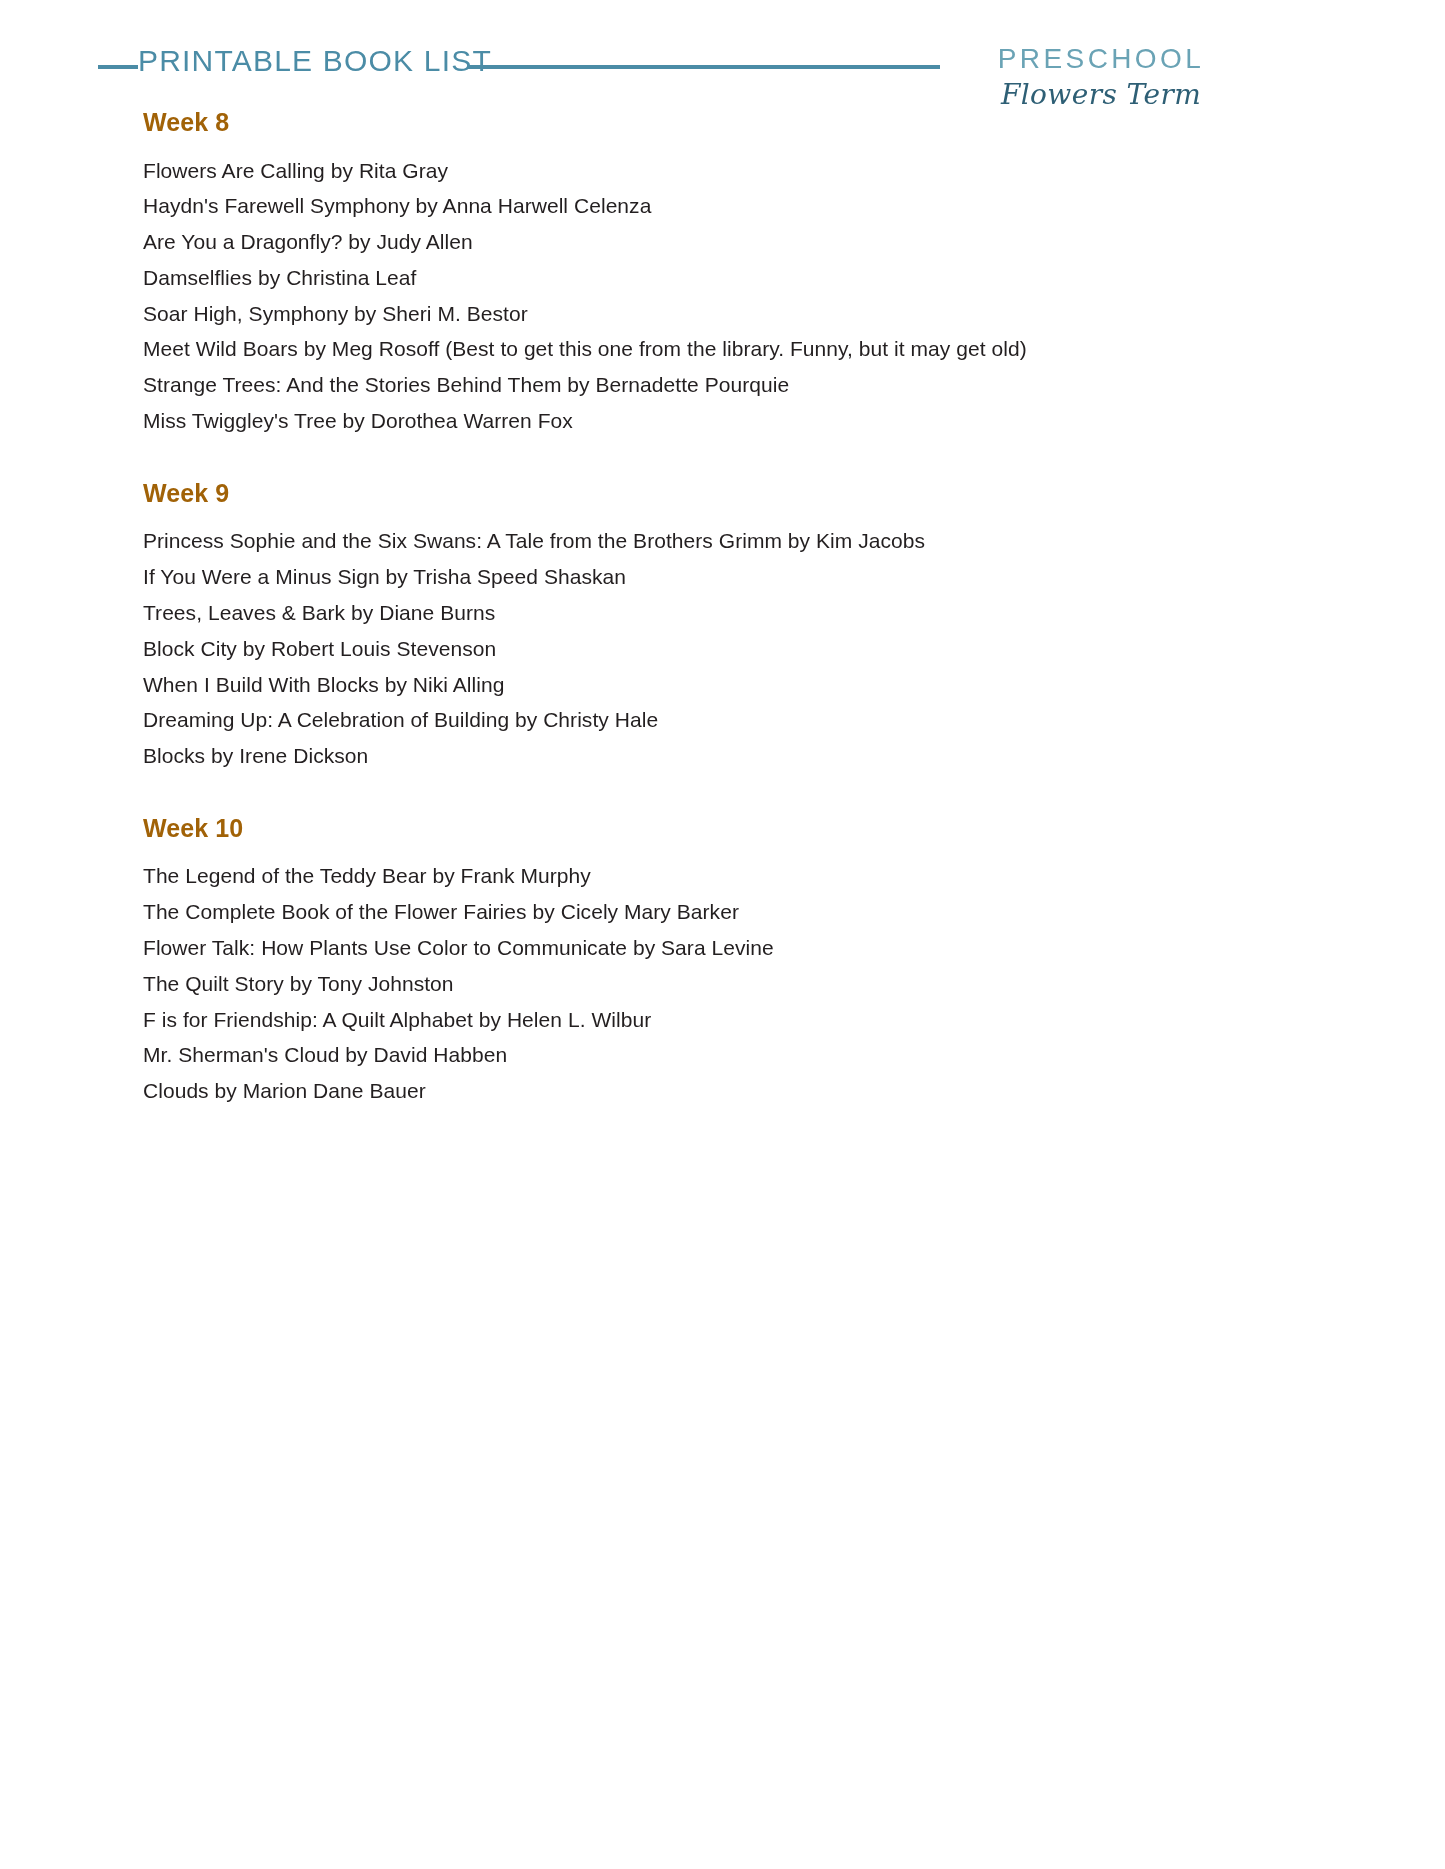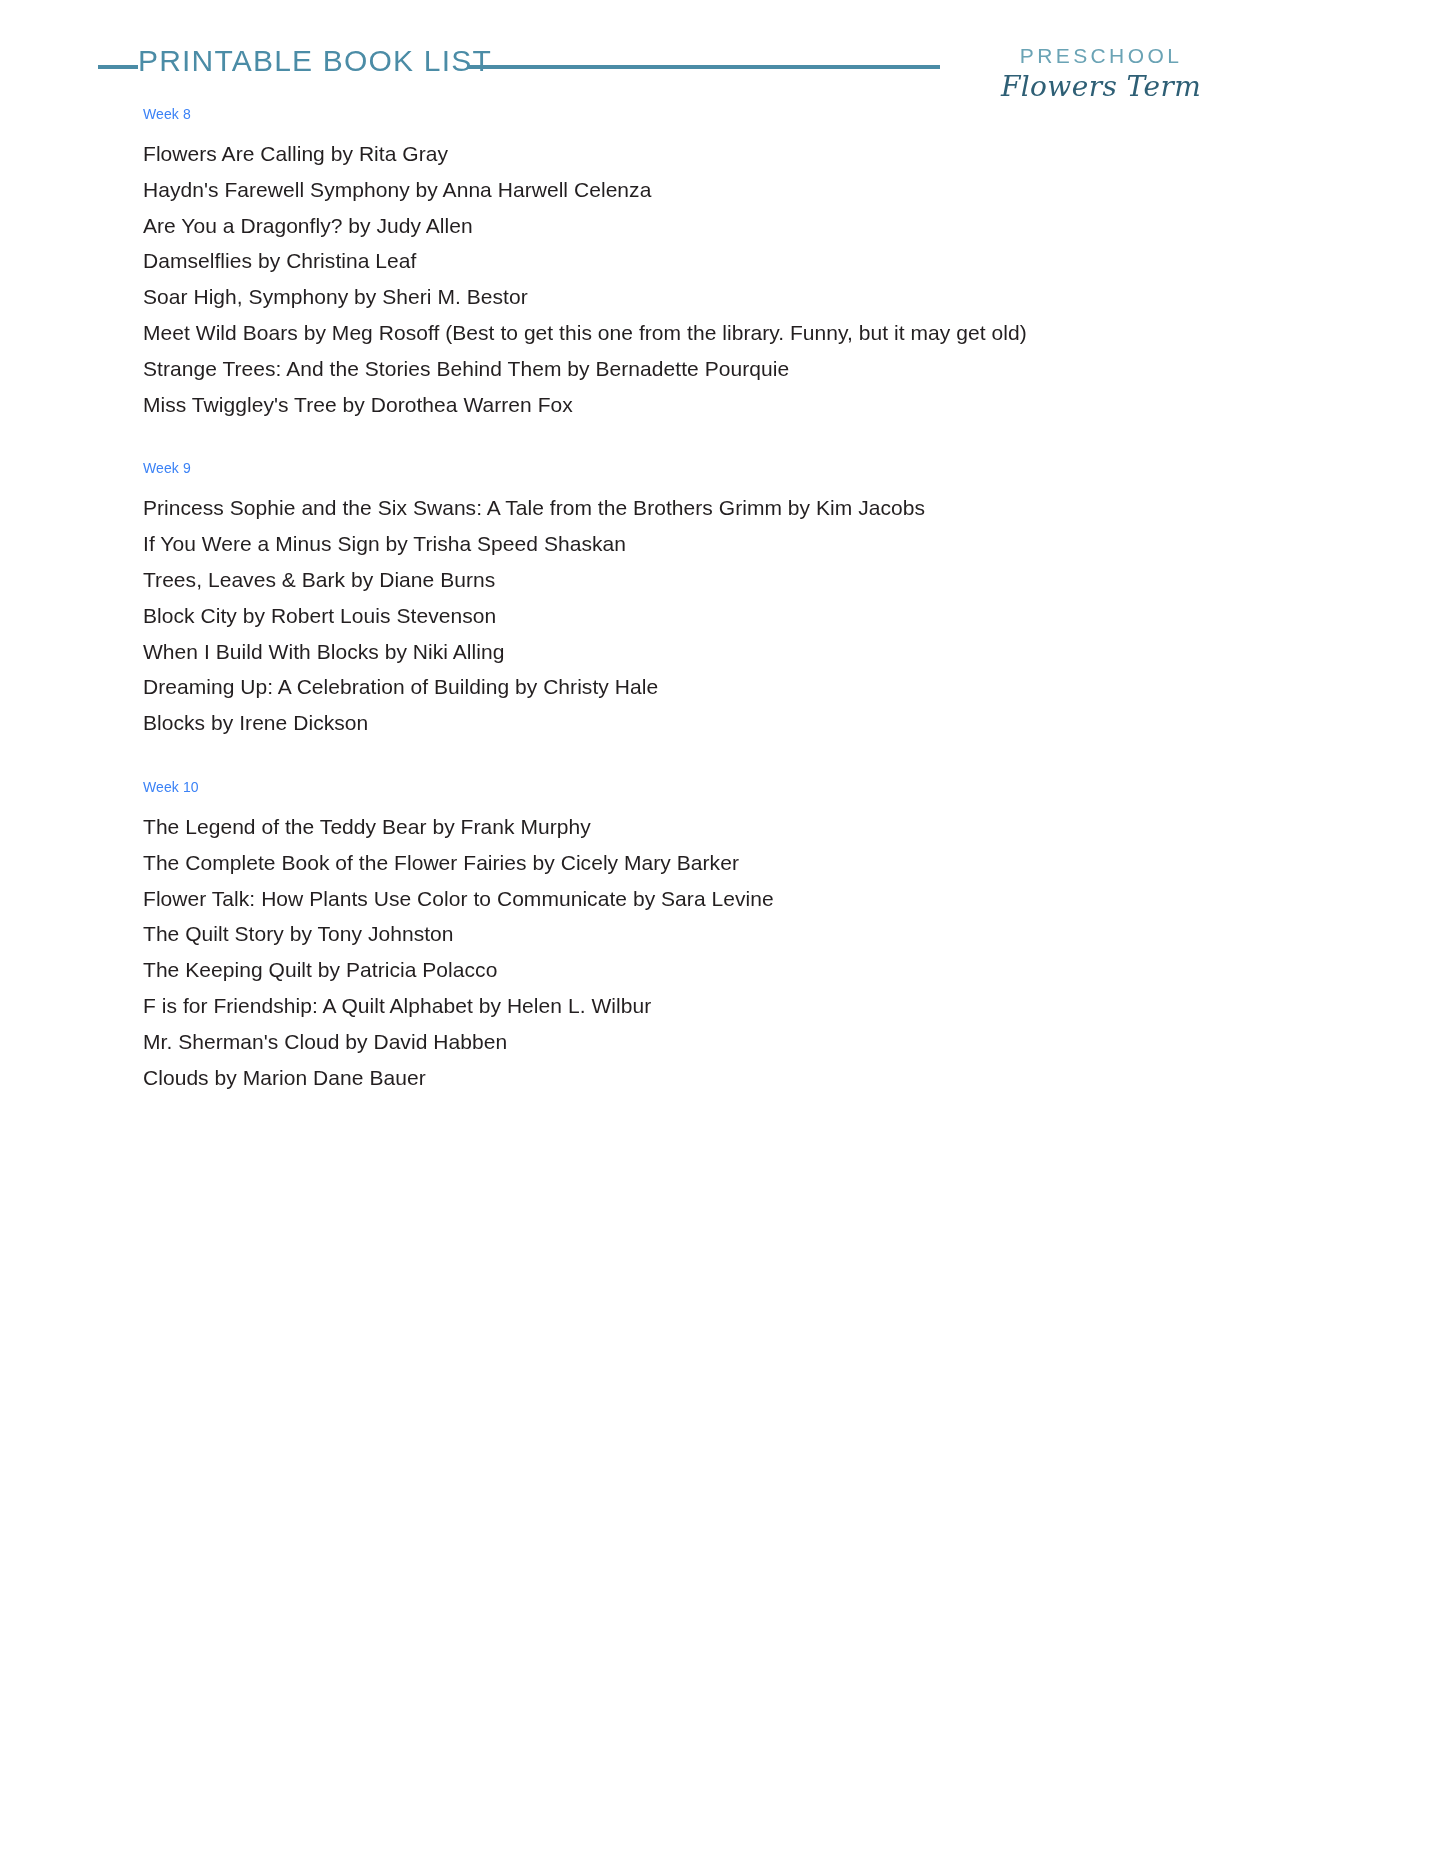--- a/index.html
+++ b/index.html
@@ -51,21 +51,21 @@
     background: #4b8ca6;
   }
   .brand-block {
     position: absolute;
     right: 105px;
     top: 44px;
     text-align: center;
     width: 240px;
   }
   .brand-main {
-    font-size: 21px;
+    font-size: 28px;
     letter-spacing: 3.4px;
     color: #6aa3b5;
     font-weight: 400;
     line-height: 1.1;
   }
   .brand-script {
     font-family: "DejaVu Serif", serif;
     font-style: italic;
     font-size: 28px;
     color: #2e5f75;
@@ -81,23 +81,23 @@
     top: 104px;
     width: 1180px;
   }
   .week-section {
     margin-bottom: 36px;
   }
   .week-section:last-child {
     margin-bottom: 0;
   }
   .week-heading {
-    font-size: 14px;
-    font-weight: normal;
-    color: #3b82f6;
+    font-size: 25px;
+    font-weight: bold;
+    color: #a16207;
     letter-spacing: 0.1px;
     margin: 0 0 11px 0;
     line-height: 1.5;
   }
   .book-line {
     font-size: 21px;
     line-height: 35.8px;
     color: #231f20;
     white-space: nowrap;
     letter-spacing: 0.05px;
@@ -151,21 +151,20 @@
       <div class="book-line"><span class="book-title">When I Build With Blocks</span><span class="book-rest"> by Niki Alling</span></div>
       <div class="book-line"><span class="book-title">Dreaming Up: A Celebration of Building</span><span class="book-rest"> by Christy Hale</span></div>
       <div class="book-line"><span class="book-title">Blocks</span><span class="book-rest"> by Irene Dickson</span></div>
     </div>
     <div class="week-section">
       <div class="week-heading">Week 10</div>
       <div class="book-line"><span class="book-title">The Legend of the Teddy Bear</span><span class="book-rest"> by Frank Murphy</span></div>
       <div class="book-line"><span class="book-title">The Complete Book of the Flower Fairies</span><span class="book-rest"> by Cicely Mary Barker</span></div>
       <div class="book-line"><span class="book-title">Flower Talk: How Plants Use Color to Communicate</span><span class="book-rest"> by Sara Levine</span></div>
       <div class="book-line"><span class="book-title">The Quilt Story</span><span class="book-rest"> by Tony Johnston</span></div>
-      <div class="book-line"><span class="book-title">The Keeping Quilt</span><span class="book-rest"> by Patricia Polacco</span></div>
       <div class="book-line"><span class="book-title">F is for Friendship: A Quilt Alphabet</span><span class="book-rest"> by Helen L. Wilbur</span></div>
       <div class="book-line"><span class="book-title">Mr. Sherman's Cloud</span><span class="book-rest"> by David Habben</span></div>
       <div class="book-line"><span class="book-title">Clouds</span><span class="book-rest"> by Marion Dane Bauer</span></div>
     </div>
   </div>
 
 <div class="page-footer">
   
   
   

